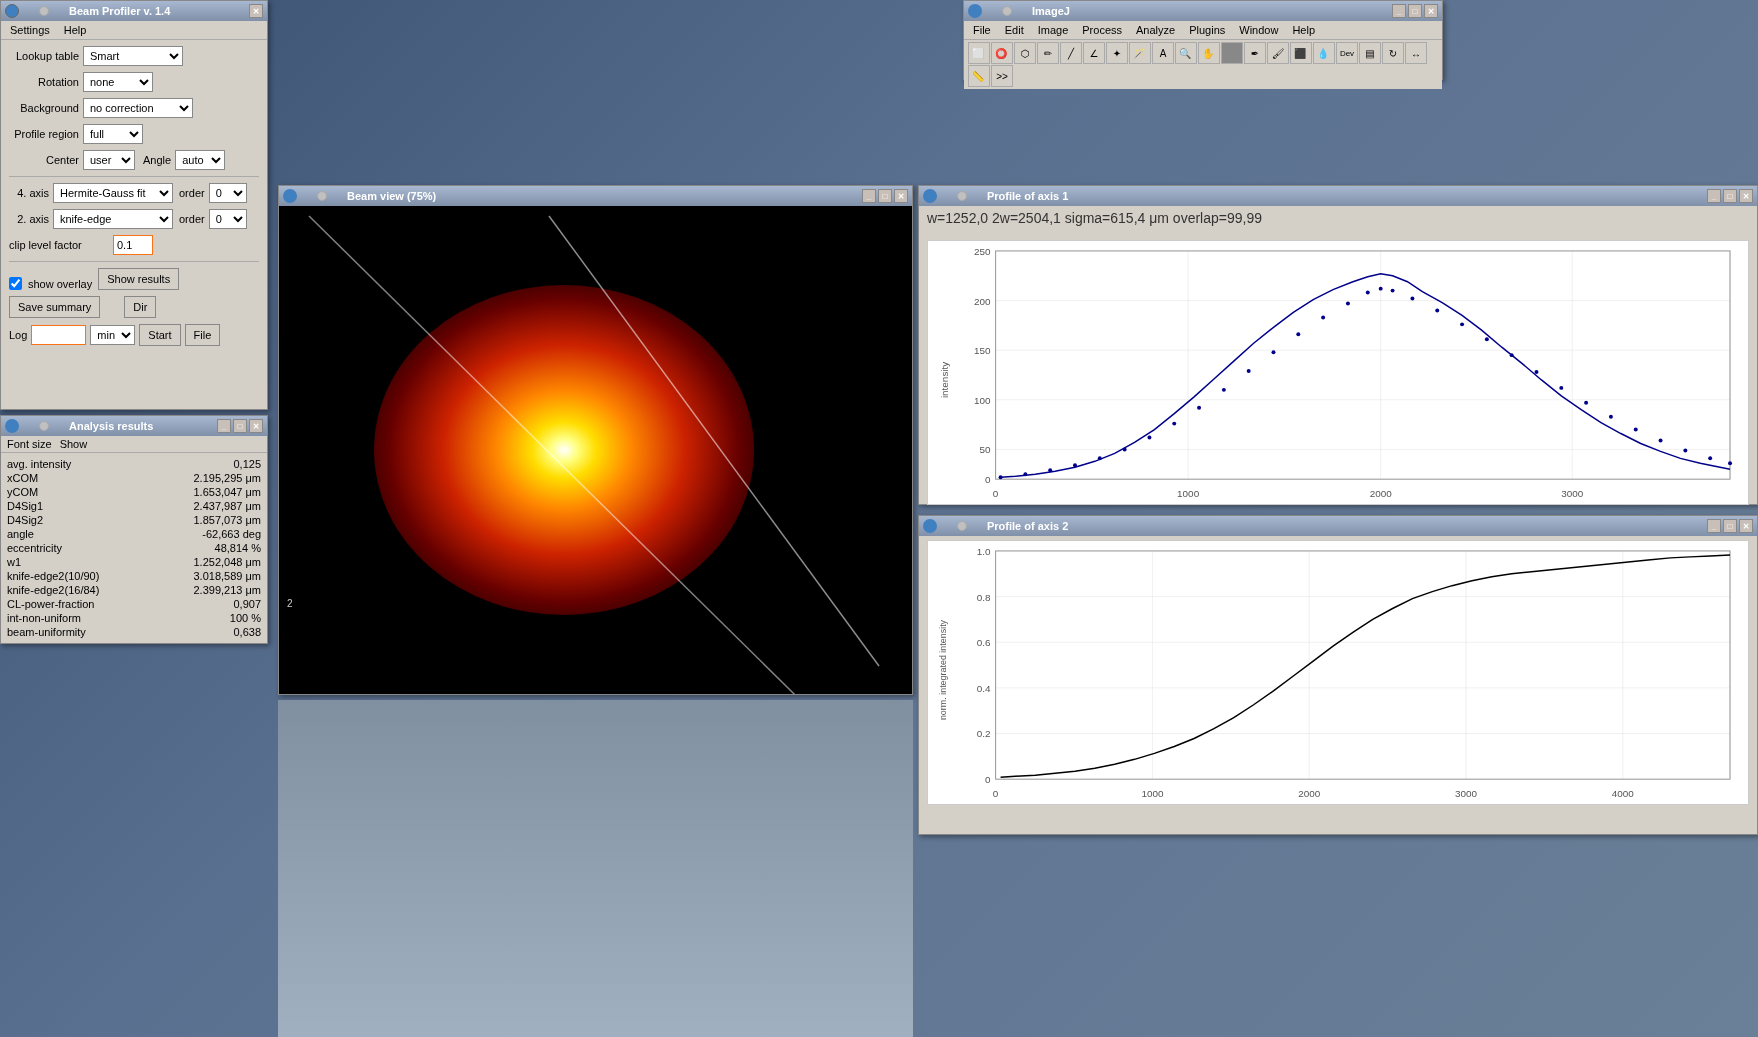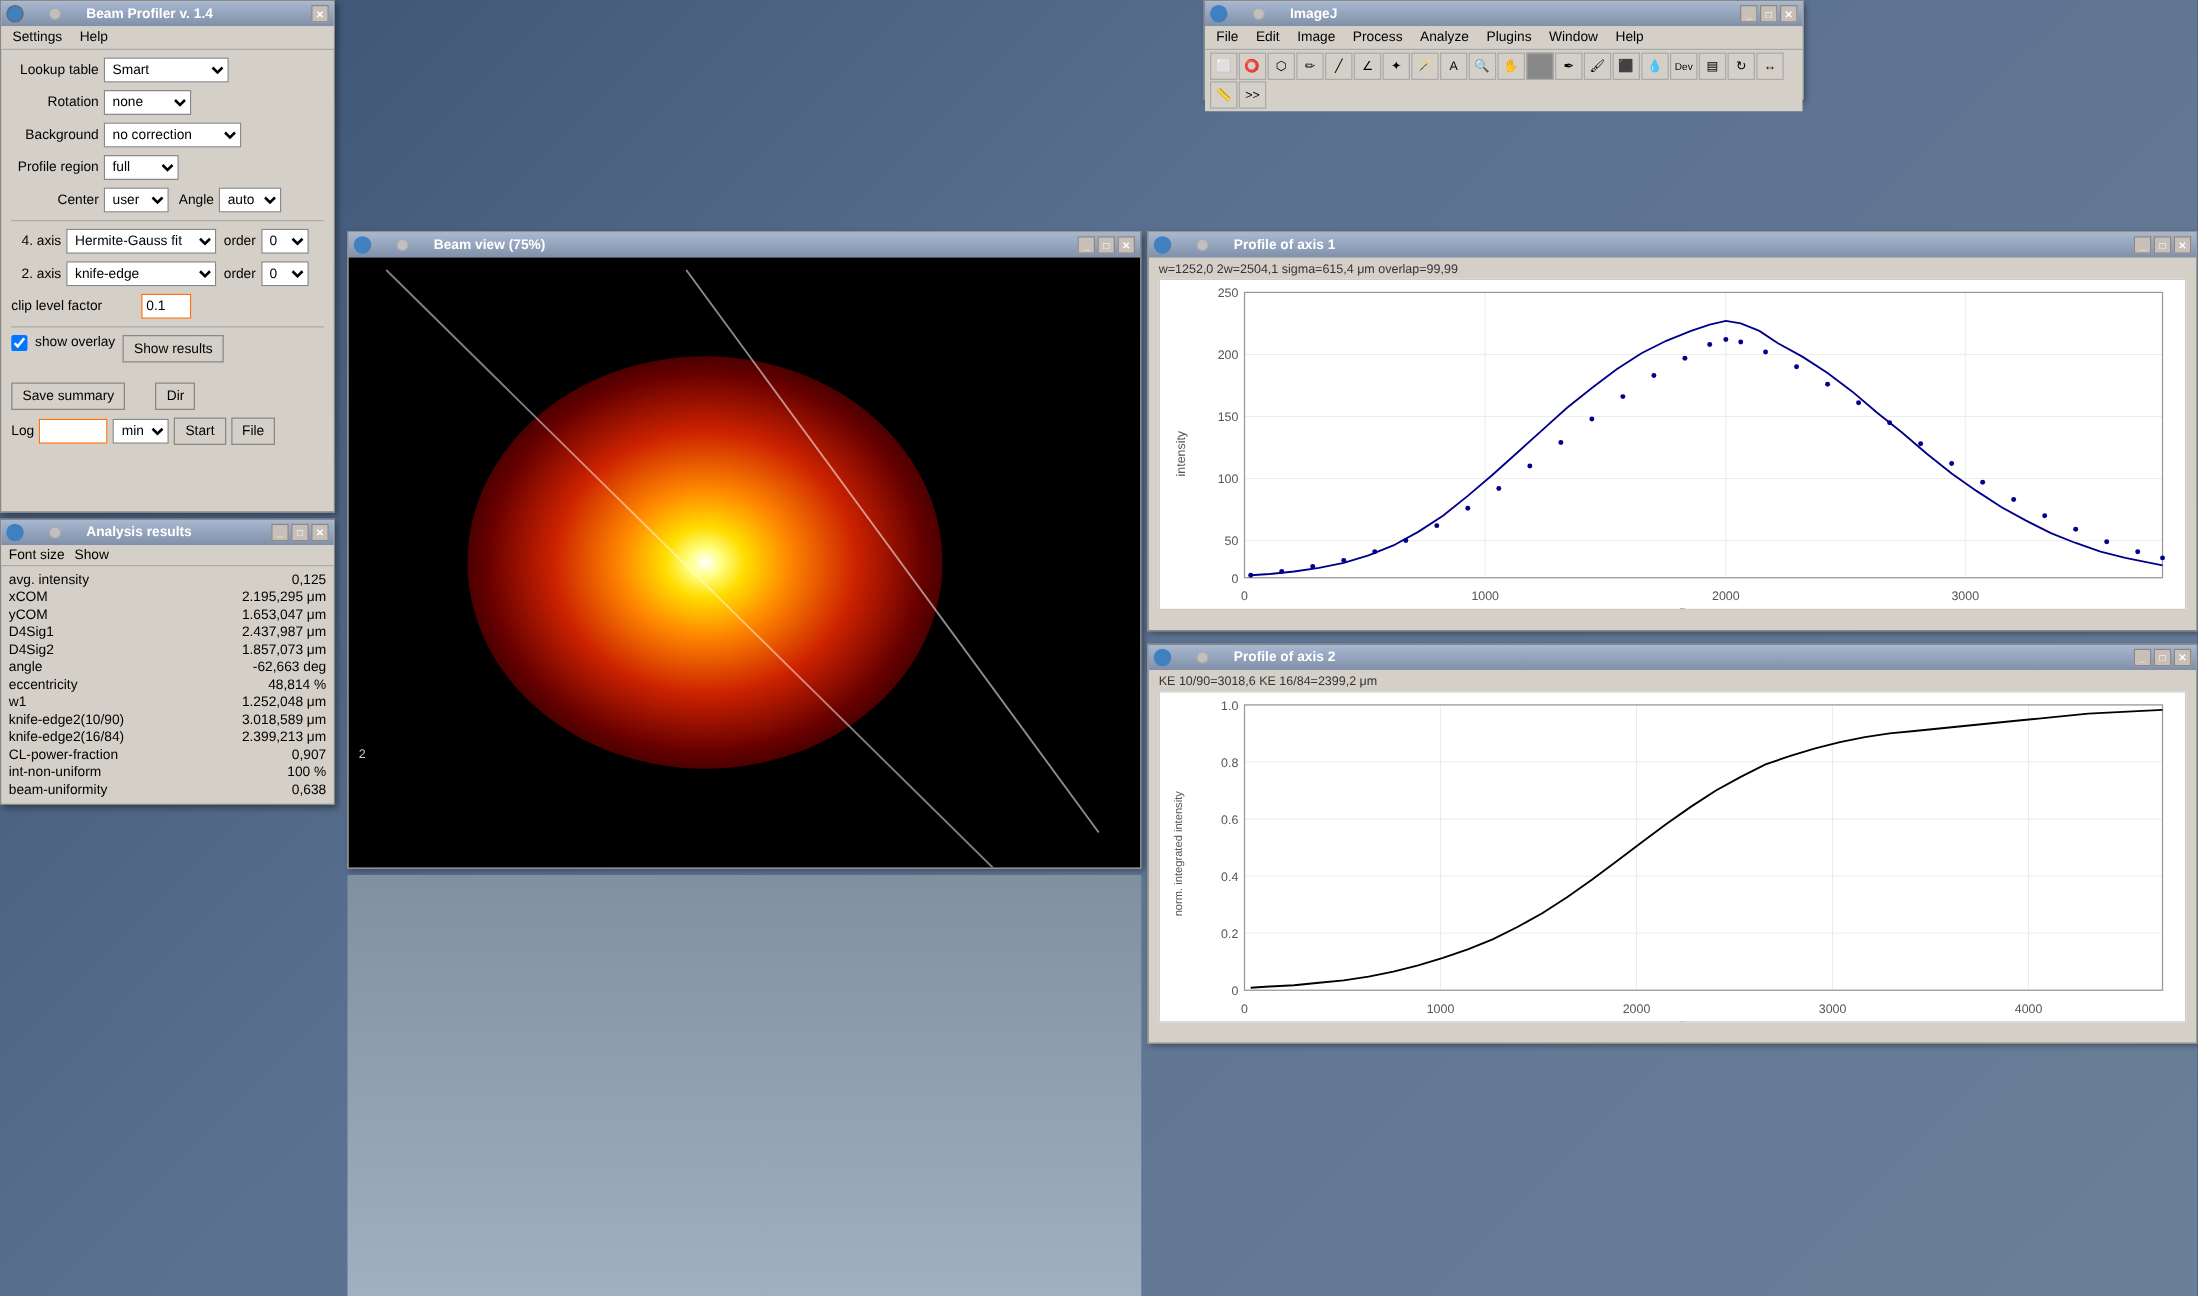--- a/index.html
+++ b/index.html
@@ -130,23 +130,23 @@
     }
 
     .divider {
       height: 1px;
       background: #aaa;
       margin: 6px 0;
     }
 
     .checkbox-row {
       display: flex;
-      align-items: flex-start;
+      align-items: flex-end;
       gap: 6px;
-      margin-bottom: 16px;
+      margin-bottom: 6px;
     }
 
     .btn {
       font-size: 11px;
       background: #d4d0c8;
       border: 1px solid #888;
       padding: 2px 8px;
       cursor: pointer;
       height: 22px;
     }
@@ -520,21 +520,21 @@
       <span class="titlebar-btn" style="width:10px;height:10px;border:1px solid #aaa;background:#c0c0c0;display:inline-block;"></span>
       <span class="titlebar-title">Profile of axis 1</span>
     </div>
     <div class="titlebar-controls">
       <span class="ctrl-btn">_</span>
       <span class="ctrl-btn">□</span>
       <span class="ctrl-btn">✕</span>
     </div>
   </div>
   <div style="padding:4px 8px 0 8px;">
-    <div style="font-size:10px;color:#333;margin-bottom:2px;">w=1252,0  2w=2504,1  sigma=615,4 μm  overlap=99,99</div>
+    <div style="font-size:14px;color:#333;margin-bottom:14px;">w=1252,0  2w=2504,1  sigma=615,4 μm  overlap=99,99</div>
     <div style="position:relative;width:100%;">
       <svg viewBox="0 0 810 265" style="width:100%;height:265px;background:#fff;border:1px solid #ccc;">
 
         <line x1="60" y1="10" x2="800" y2="10" stroke="#e0e0e0" stroke-width="0.5"></line>
         <line x1="60" y1="60" x2="800" y2="60" stroke="#e0e0e0" stroke-width="0.5"></line>
         <line x1="60" y1="110" x2="800" y2="110" stroke="#e0e0e0" stroke-width="0.5"></line>
         <line x1="60" y1="160" x2="800" y2="160" stroke="#e0e0e0" stroke-width="0.5"></line>
         <line x1="60" y1="210" x2="800" y2="210" stroke="#e0e0e0" stroke-width="0.5"></line>
         <line x1="60" y1="240" x2="800" y2="240" stroke="#e0e0e0" stroke-width="0.5"></line>
 
@@ -610,21 +610,20 @@
       <span class="titlebar-btn" style="width:10px;height:10px;border:1px solid #aaa;background:#c0c0c0;display:inline-block;"></span>
       <span class="titlebar-title">Profile of axis 2</span>
     </div>
     <div class="titlebar-controls">
       <span class="ctrl-btn">_</span>
       <span class="ctrl-btn">□</span>
       <span class="ctrl-btn">✕</span>
     </div>
   </div>
   <div style="padding:4px 8px 0 8px;">
-    <div style="font-size:10px;color:#333;margin-bottom:2px;">KE 10/90=3018,6  KE 16/84=2399,2 μm</div>
     <div style="position:relative;width:100%;">
       <svg viewBox="0 0 810 265" style="width:100%;height:265px;background:#fff;border:1px solid #ccc;">
 
         <line x1="60" y1="10" x2="800" y2="10" stroke="#e0e0e0" stroke-width="0.5"></line>
         <line x1="60" y1="56" x2="800" y2="56" stroke="#e0e0e0" stroke-width="0.5"></line>
         <line x1="60" y1="102" x2="800" y2="102" stroke="#e0e0e0" stroke-width="0.5"></line>
         <line x1="60" y1="148" x2="800" y2="148" stroke="#e0e0e0" stroke-width="0.5"></line>
         <line x1="60" y1="194" x2="800" y2="194" stroke="#e0e0e0" stroke-width="0.5"></line>
         <line x1="60" y1="240" x2="800" y2="240" stroke="#e0e0e0" stroke-width="0.5"></line>
 

